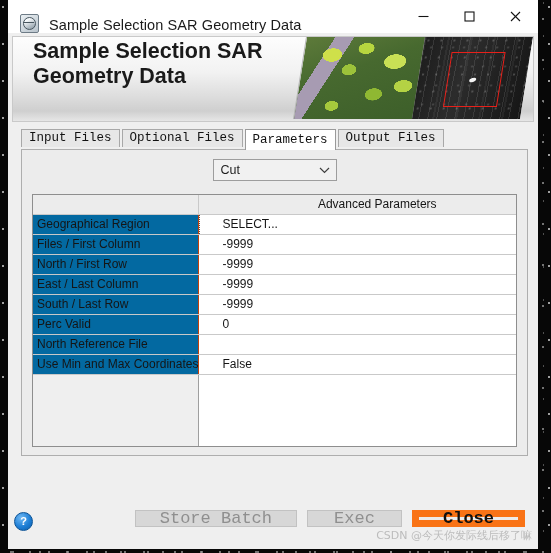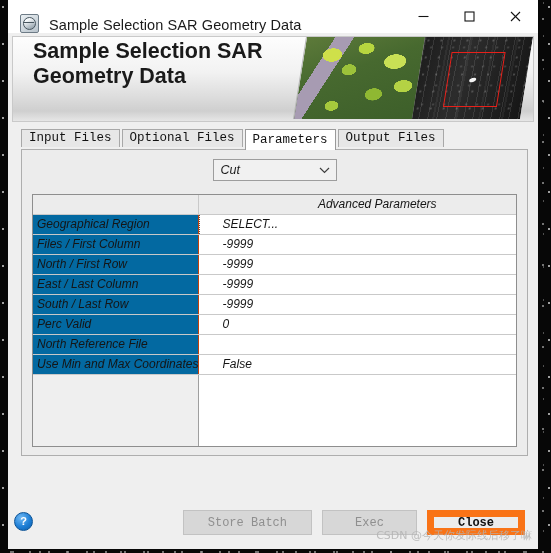--- a/index.html
+++ b/index.html
@@ -76,21 +76,21 @@
     z-index:3;}
   .tab{font-family:"Liberation Mono","DejaVu Sans Mono",monospace;font-size:12.5px;
     color:#111;padding:2px 7px 3px 7px;height:18px;box-sizing:border-box;
     background:#e7e7e7;border:1px solid #a8a8a8;border-bottom:none;
     margin-right:2px;line-height:13px;}
   .tab.sel{background:#ffffff;height:21px;padding-top:4px;
     border-color:#9a9a9a;position:relative;z-index:4;margin-bottom:-1px;}
 
   
   .panel{margin:0 10px 0 13px;height:307px;background:#ececec;
-    border:1px solid #aeaeae;box-sizing:border-box;position:relative;font-style:italic;}
+    border:1px solid #aeaeae;box-sizing:border-box;position:relative;}
   .combo-row{padding:9px 0 0 0;display:flex;justify-content:center;}
   .combo{width:124px;height:22px;background:#f1f1f1;border:1px solid #9d9d9d;
     display:flex;align-items:center;box-sizing:border-box;}
   .combo-val{flex:1;font-size:12.5px;color:#1c1c1c;padding-left:7px;}
   .combo-arrow{width:22px;display:flex;align-items:center;justify-content:center;
     color:#3f3f3f;}
 
   
   .tablewrap{position:absolute;left:10px;top:44px;right:10px;bottom:8px;
     background:#ffffff;border:1px solid #8e8e8e;overflow:hidden;
@@ -110,22 +110,22 @@
     background:repeating-linear-gradient(180deg,#555 0 1px,transparent 1px 2px);}
   .filler{background:#efefef;}
 
   
   .footer{position:absolute;left:0;right:0;bottom:0;height:48px;background:#efefef;}
   .help{position:absolute;left:6px;top:11px;width:17px;height:17px;border-radius:50%;
     background:radial-gradient(circle at 35% 28%,#6fb8f3 0%,#1f7fd6 55%,#0b5ca8 100%);
     border:1px solid #0a5296;color:#fff;font-size:11px;font-weight:bold;
     display:flex;align-items:center;justify-content:center;line-height:1;}
   .btns{position:absolute;right:13px;top:9px;display:flex;gap:10px;}
-  .btn{font-family:"Liberation Mono","DejaVu Sans Mono",monospace;font-size:12px;
-    height:25px;box-sizing:border-box;display:flex;align-items:center;
+  .btn{font-family:"Liberation Mono","DejaVu Sans Mono",monospace;font-size:17px;
+    height:17px;box-sizing:border-box;display:flex;align-items:center;
     justify-content:center;padding:0 24px;}
   .btn.dis{background:#d7d7d7;border:1px solid #c2c2c2;color:#8f8f8f;min-width:95px;}
   .btn.en{background:#ececec;border:7px solid #f97316;color:#101010;font-weight:bold;
     min-width:88px;}
   .watermark{position:absolute;right:6px;bottom:6px;font-size:11px;color:#b3b3b3;
     font-family:"DejaVu Sans",sans-serif;white-space:nowrap;opacity:.85;}
 </style>
 </head>
 <body>
 

